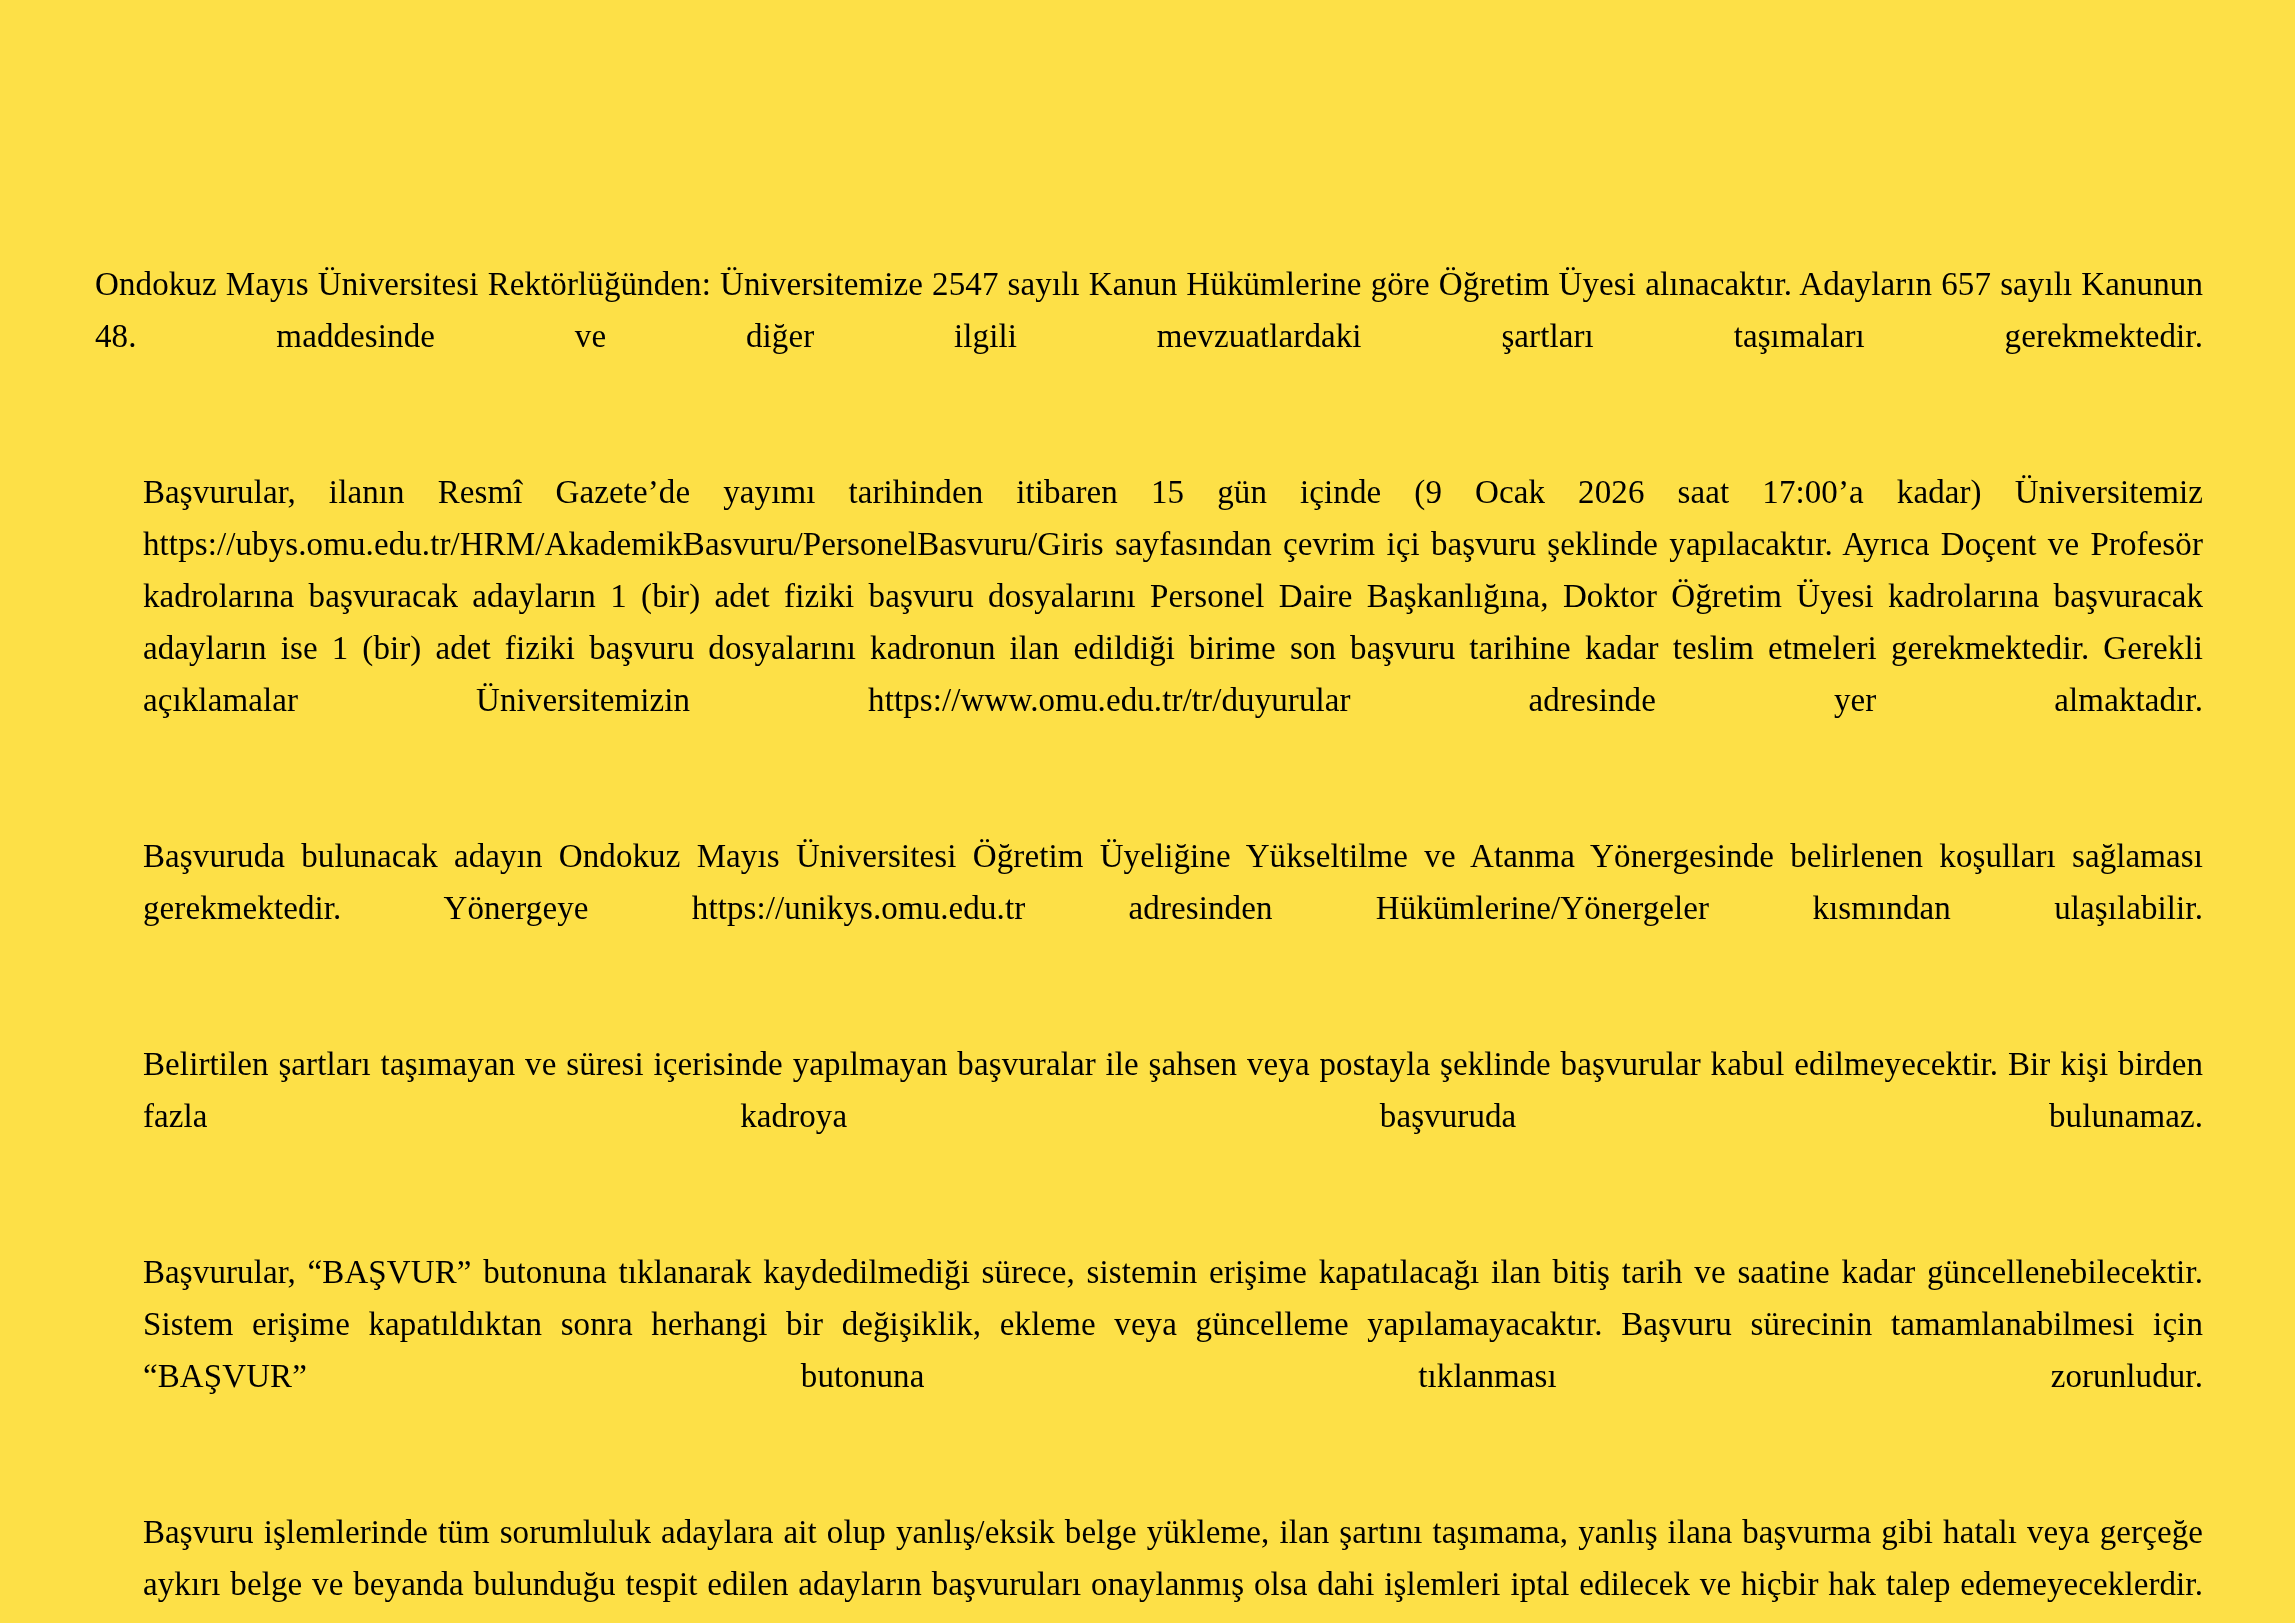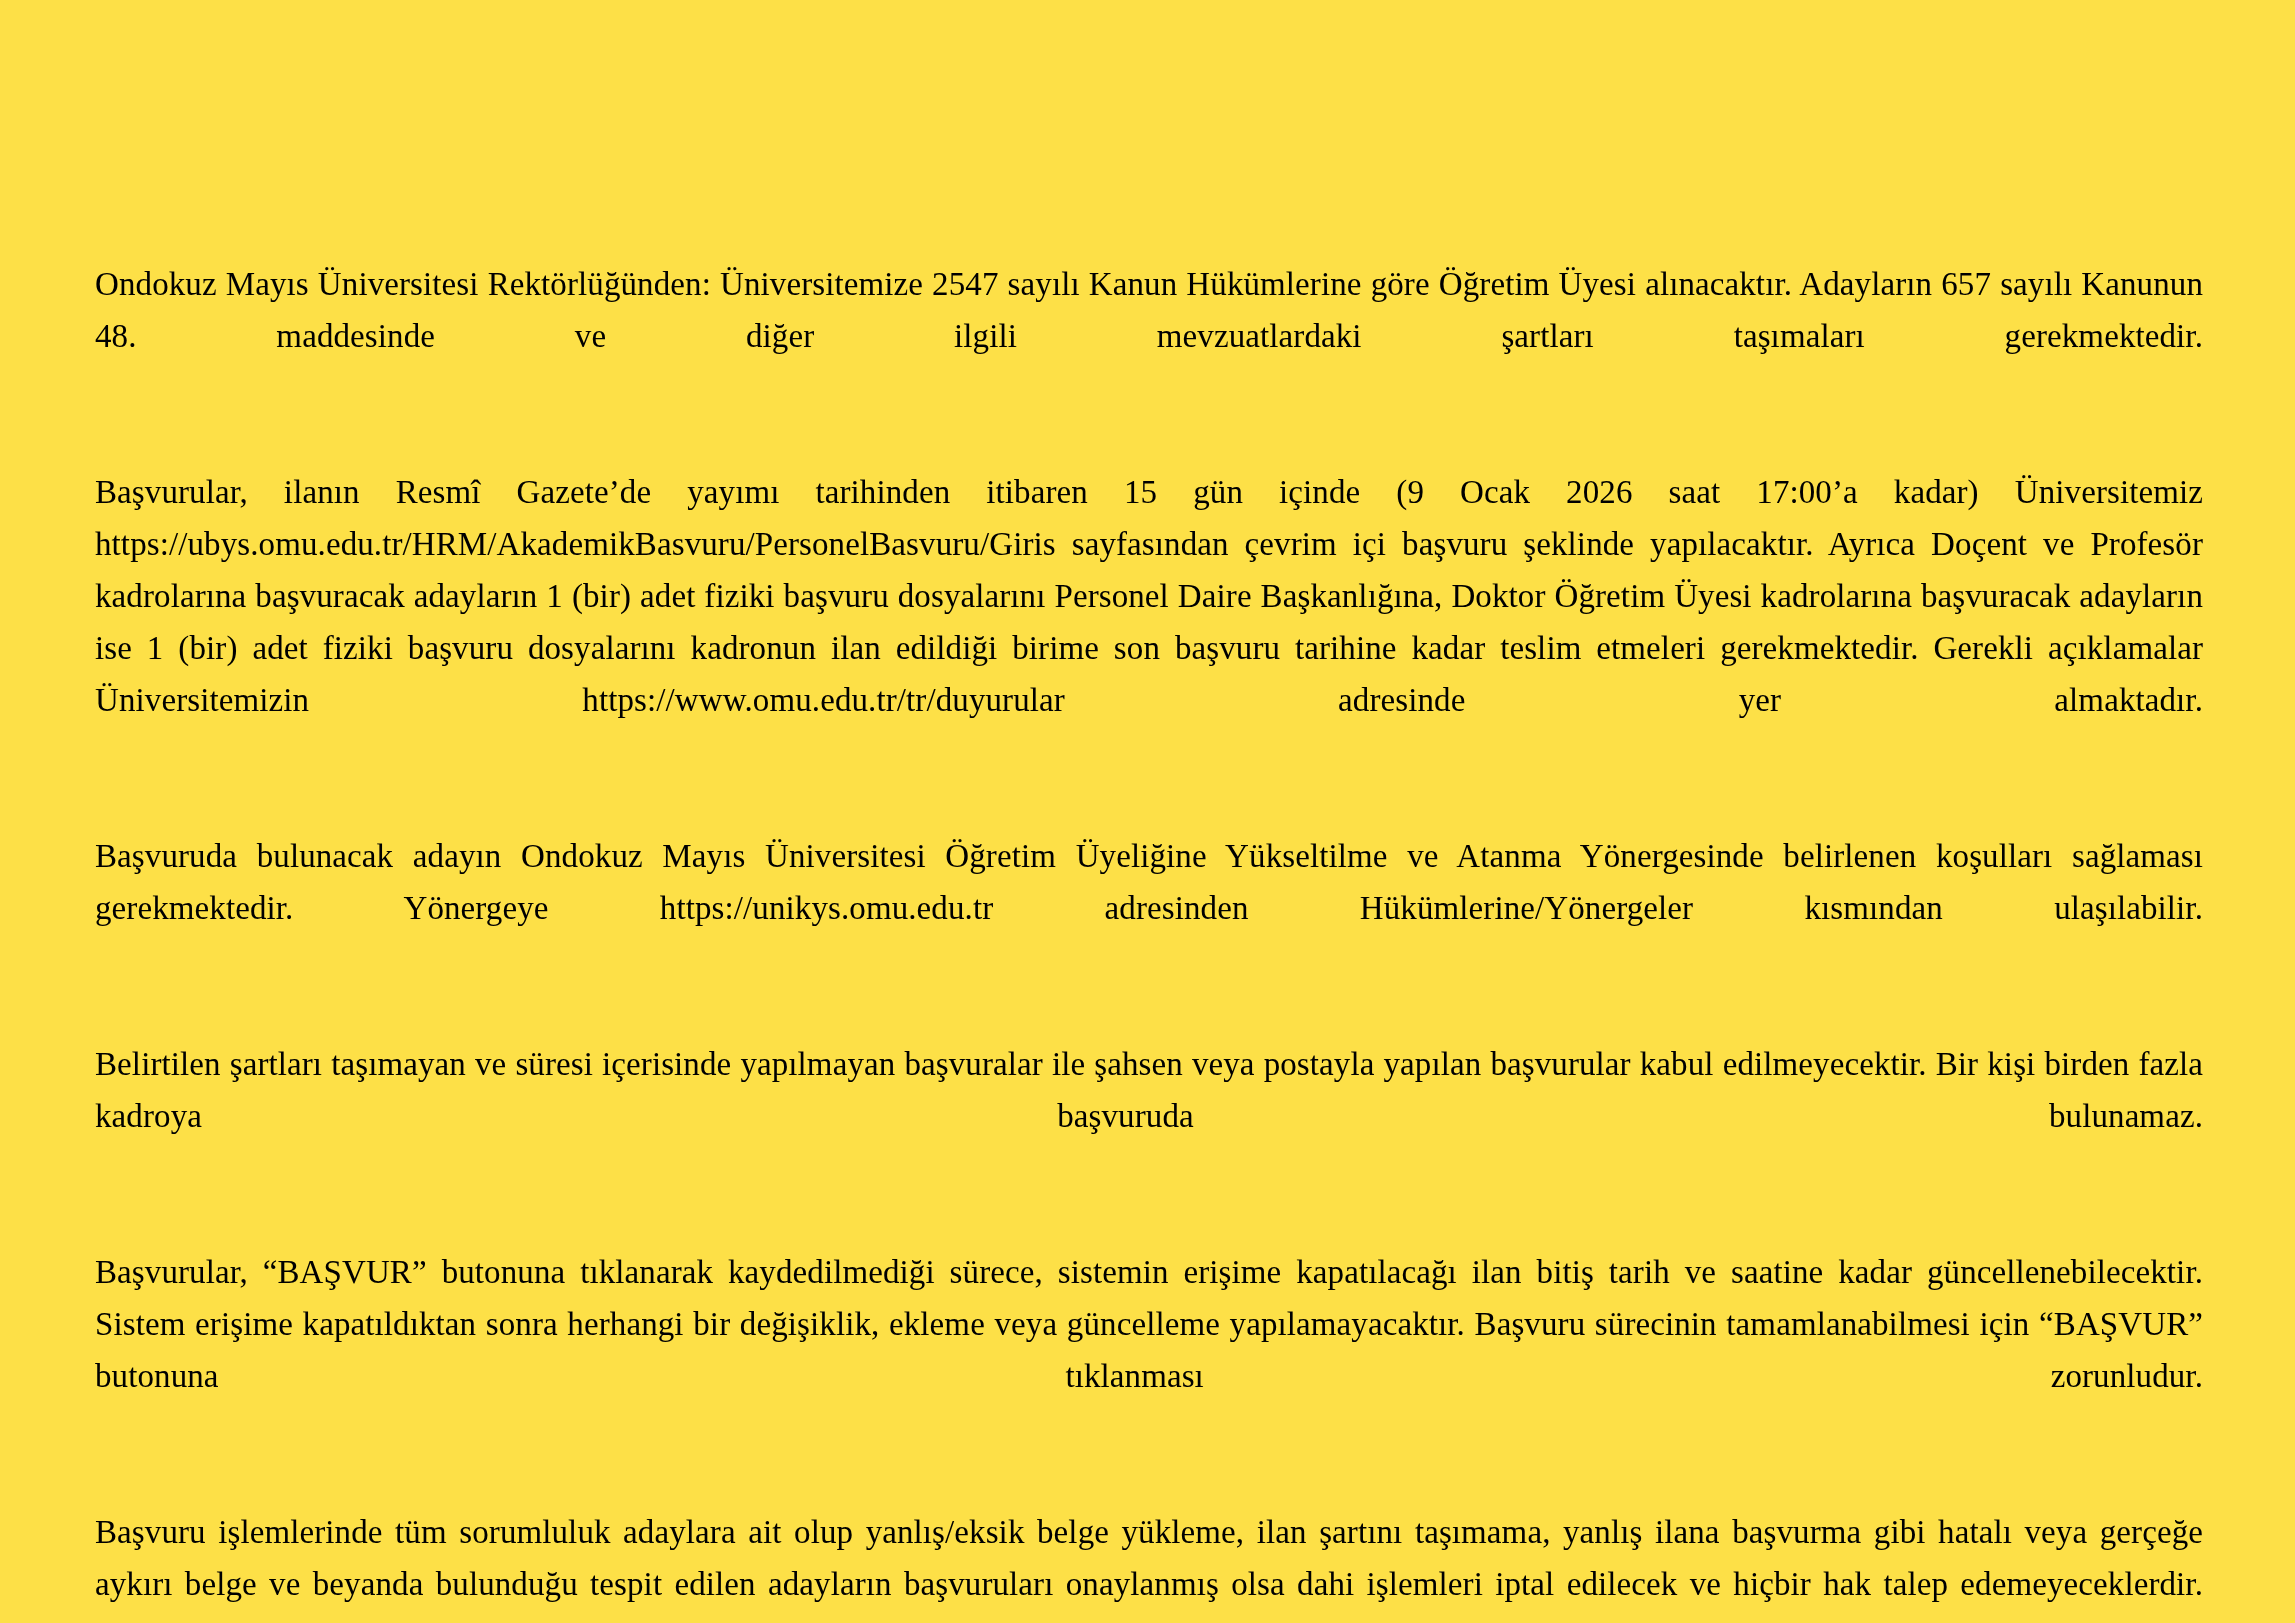--- a/index.html
+++ b/index.html
@@ -41,20 +41,21 @@
     letter-spacing: 0.1px;
     word-spacing: 0px;
     hyphens: none;
     -webkit-hyphens: none;
     text-indent: 0;
   }
 
   
   .para + .para {
     margin-top: 52px;
+    margin-left: 48px;
   }
 
   
   .para::after {
     content: "";
     display: inline-block;
     width: 100%;
     height: 0;
   }
 </style>
@@ -64,21 +65,21 @@
 <div id="page">
 
   <div id="text-body">
 
     <p class="para">Ondokuz Mayıs Üniversitesi Rektörlüğünden: Üniversitemize 2547 sayılı Kanun Hükümlerine göre Öğretim Üyesi alınacaktır. Adayların 657 sayılı Kanunun 48. maddesinde ve diğer ilgili mevzuatlardaki şartları taşımaları gerekmektedir.</p>
 
     <p class="para">Başvurular, ilanın Resmî Gazete’de yayımı tarihinden itibaren 15 gün içinde (9 Ocak 2026 saat 17:00’a kadar) Üniversitemiz https://ubys.omu.edu.tr/HRM/AkademikBasvuru/PersonelBasvuru/Giris sayfasından çevrim içi başvuru şeklinde yapılacaktır. Ayrıca Doçent ve Profesör kadrolarına başvuracak adayların 1 (bir) adet fiziki başvuru dosyalarını Personel Daire Başkanlığına, Doktor Öğretim Üyesi kadrolarına başvuracak  adayların ise 1 (bir) adet fiziki başvuru dosyalarını kadronun ilan edildiği birime son başvuru tarihine kadar teslim etmeleri gerekmektedir. Gerekli açıklamalar Üniversitemizin https://www.omu.edu.tr/tr/duyurular adresinde yer almaktadır.</p>
 
     <p class="para">Başvuruda bulunacak adayın Ondokuz Mayıs Üniversitesi Öğretim Üyeliğine Yükseltilme ve Atanma Yönergesinde belirlenen koşulları sağlaması gerekmektedir. Yönergeye https://unikys.omu.edu.tr adresinden Hükümlerine/Yönergeler kısmından ulaşılabilir.</p>
 
-    <p class="para">Belirtilen şartları taşımayan ve süresi içerisinde yapılmayan başvuralar ile şahsen veya postayla yapılan başvurular kabul edilmeyecektir. Bir kişi birden fazla kadroya başvuruda bulunamaz.</p>
+    <p class="para">Belirtilen şartları taşımayan ve süresi içerisinde yapılmayan başvuralar ile şahsen veya postayla şeklinde başvurular kabul edilmeyecektir. Bir kişi birden fazla kadroya başvuruda bulunamaz.</p>
 
     <p class="para">Başvurular, “BAŞVUR” butonuna tıklanarak kaydedilmediği sürece, sistemin erişime kapatılacağı ilan bitiş tarih ve saatine kadar güncellenebilecektir. Sistem erişime kapatıldıktan sonra herhangi bir değişiklik, ekleme veya güncelleme yapılamayacaktır. Başvuru sürecinin tamamlanabilmesi için “BAŞVUR” butonuna tıklanması zorunludur.</p>
 
     <p class="para">Başvuru işlemlerinde tüm sorumluluk adaylara ait olup yanlış/eksik belge yükleme, ilan şartını taşımama, yanlış ilana başvurma gibi hatalı veya gerçeğe aykırı belge ve beyanda bulunduğu tespit edilen adayların başvuruları onaylanmış olsa dahi işlemleri iptal edilecek ve hiçbir hak talep edemeyeceklerdir.</p>
 
   </div>
 
 </div>
 
 

